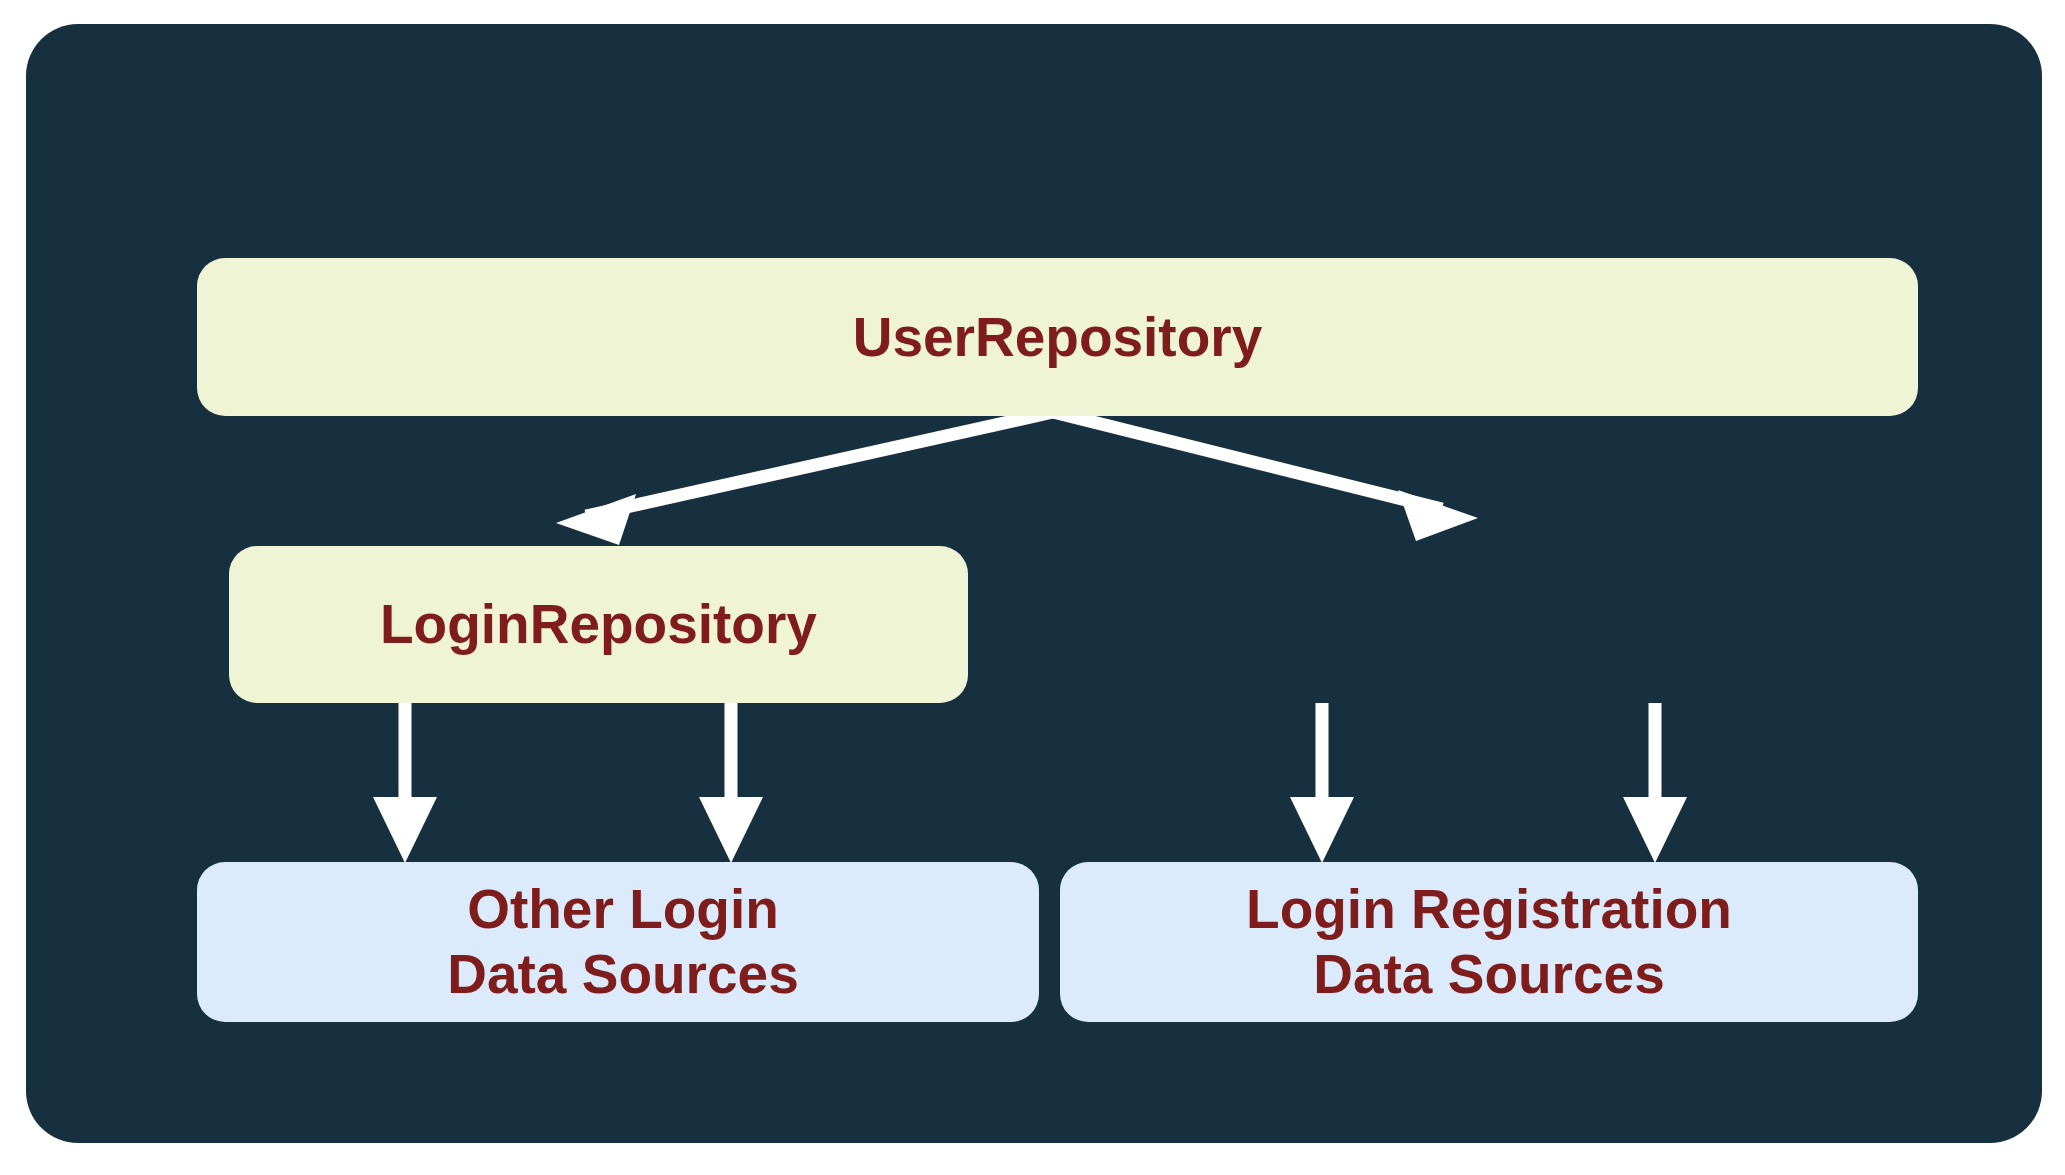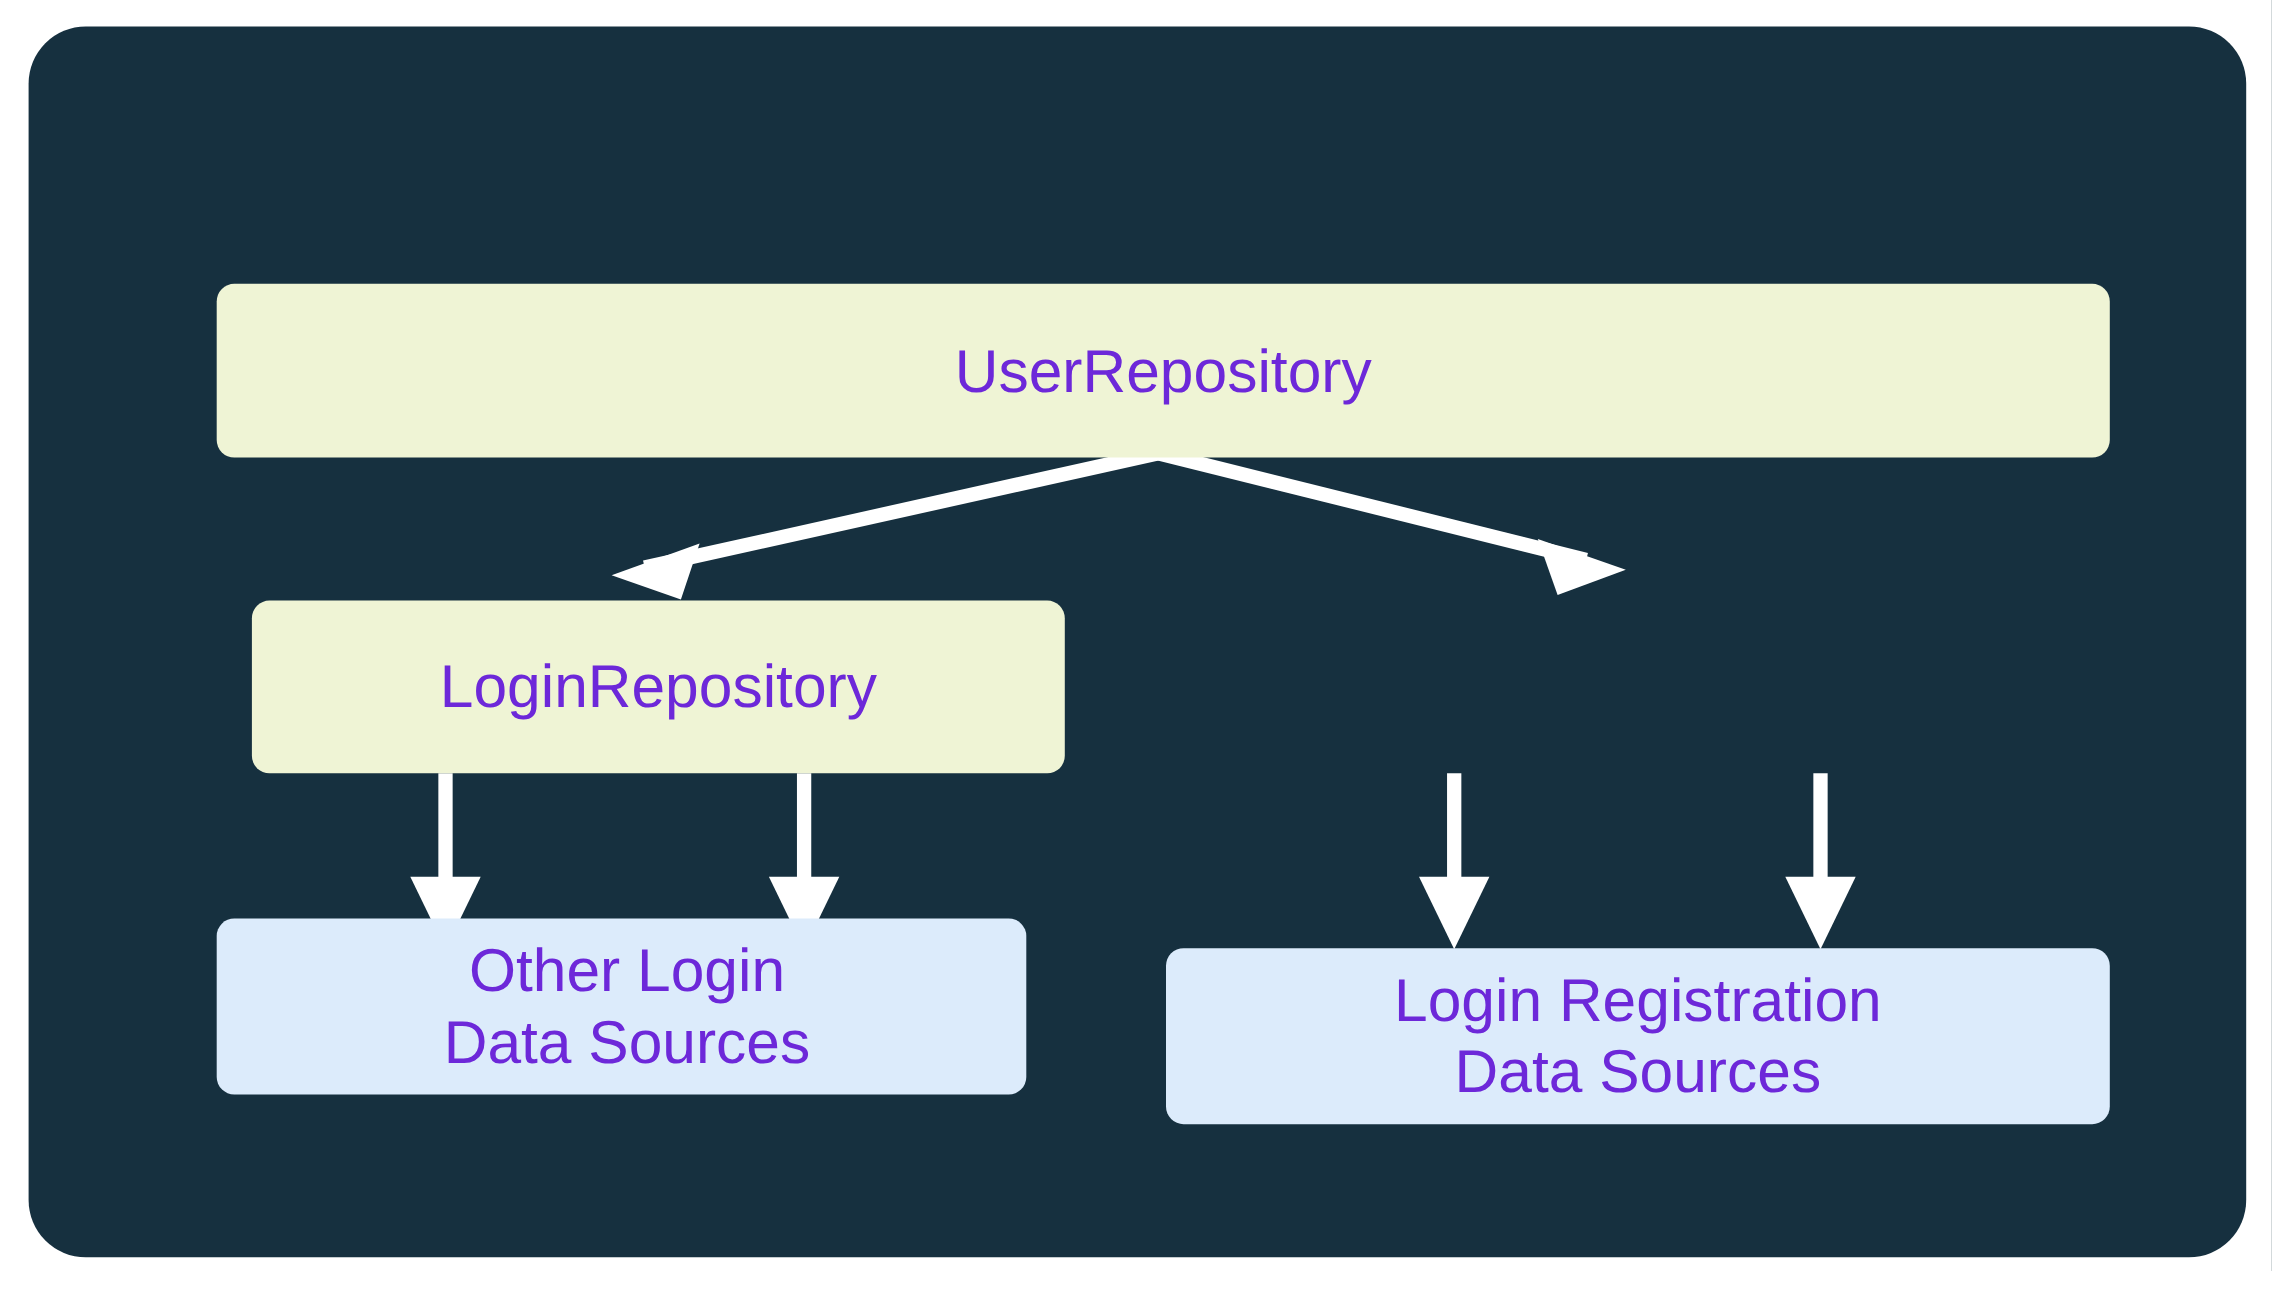--- a/index.html
+++ b/index.html
@@ -37,24 +37,24 @@
     color: #FFFFFF;
     letter-spacing: 0.5px;
     white-space: nowrap;
   }
   .node {
     position: absolute;
     display: flex;
     align-items: center;
     justify-content: center;
     text-align: center;
-    border-radius: 16px;
-    color: #6d28d9;
+    border-radius: 28px;
+    color: #7f1d1d;
     font-size: 55px;
-    font-weight: 400;
+    font-weight: 700;
     line-height: 1.18;
     white-space: pre-line;
     box-sizing: border-box;
     padding: 0 14px;
   }
   .node-repo   { background: #EFF4D5; }
   .node-source { background: #DCEBFB; }
 
   #node-user-repository {
     left: 197px;  top: 258px;
@@ -62,22 +62,22 @@
   }
   #node-login-repository {
     left: 197px;  top: 546px;
     width: 739px; height: 157px; margin-left: 32px;
   }
   #node-registration-repository {
     left: 1060px; top: 546px;
     width: 858px; height: 157px;
   }
   #node-other-login-sources {
-    left: 197px;  top: 835px;
-    width: 736px; height: 160px; padding-left: 24px;
+    left: 197px;  top: 862px;
+    width: 842px; height: 160px; padding-left: 24px;
   }
   #node-other-registration-sources {
     left: 1060px; top: 862px;
     width: 858px; height: 160px;
   }
 
   #edge-layer {
     position: absolute;
     left: 0; top: 0;
     width: 2065px;

